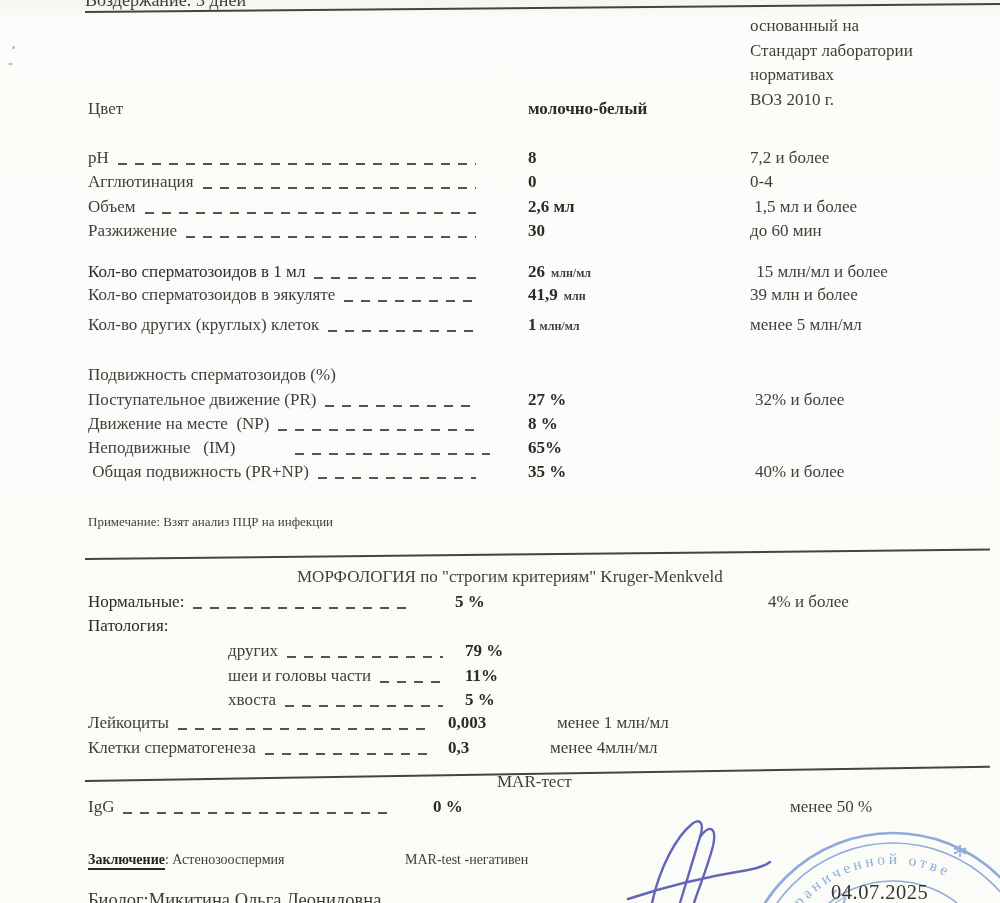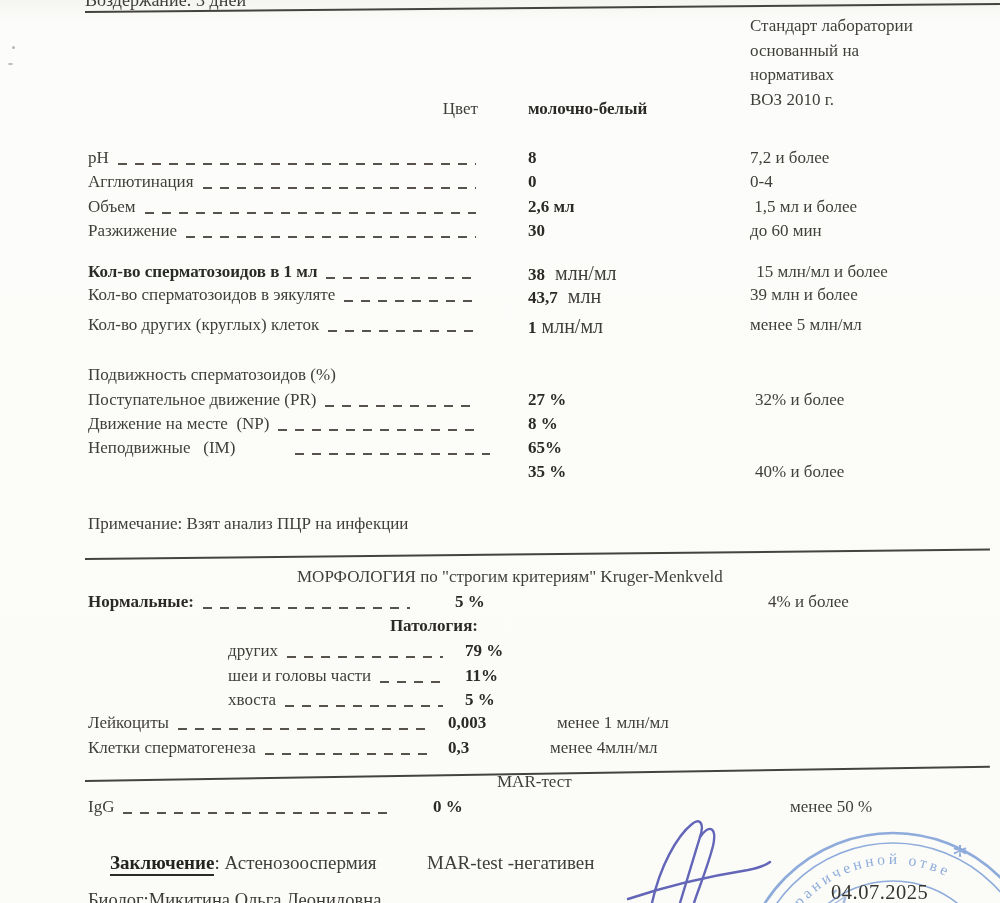--- a/index.html
+++ b/index.html
@@ -3,50 +3,50 @@
 <meta charset="utf-8">
 <style>
   html,body{margin:0;padding:0;background:#e8e8e6;}
   #page{
     position:relative; width:1000px; height:903px; overflow:hidden;
     background:linear-gradient(180deg,#f4f4f1 0px,#fcfcfa 22px,#fbfbf8 100%);
     font-family:"Liberation Serif","DejaVu Serif",serif;
     color:#3f3e3a; font-size:17px;
   }
   .row{position:absolute; left:0; width:1000px; height:25px; white-space:nowrap;}
-  .ll{position:absolute; left:var(--lx,88px); width:var(--lw,390px); display:flex; align-items:flex-end;justify-content:flex-end;}
+  .ll{position:absolute; left:var(--lx,88px); width:var(--lw,390px); display:flex; align-items:flex-end;}
   .lbl{white-space:pre;}
-  .blabel .lbl{font-weight:700; color:#2b2a27;}
+  .blabel .lbl{font-weight:400; color:#2b2a27;}
   .leader{flex:1; height:2px; align-self:flex-end; margin:0 2px 3px 9px;
     background:repeating-linear-gradient(90deg,#56534d 0 9px,transparent 9px 17px);}
   .val{position:absolute; left:var(--vx,528px); font-weight:700; color:#2b2a27; white-space:pre;}
-  .unit{font-weight:400; color:#3f3e3a; font-size:20px;}
+  .unit{font-weight:700; color:#3f3e3a; font-size:12px;}
   .norm{position:absolute; left:var(--nx,750px); color:#3f3e3a; white-space:pre;}
   .hline{position:absolute; height:2px; background:#45433e; transform-origin:left center;}
   .sect-title{position:absolute; white-space:nowrap;}
   #abstinence{position:absolute; left:85px; top:-10px; font-size:18px;}
   #std-note{position:absolute; left:750px; top:14px; line-height:24.5px; font-size:17px;}
-  #note-line{position:absolute; left:88px; top:514px; font-size:17px;}
-  #concl{position:absolute; left:88px; top:852px; font-size:19px; white-space:nowrap;margin-left:22px;}
+  #note-line{position:absolute; left:88px; top:514px; font-size:13px;}
+  #concl{position:absolute; left:88px; top:852px; font-size:14px; white-space:nowrap;}
   #concl .clabel{font-weight:700; color:#242320; border-bottom:2px solid #2b2a27; padding-bottom:1px;}
   #concl .cmar{position:absolute; left:317px; top:0;}
   #doctor{position:absolute; left:88px; top:890px; font-size:18.5px; color:#3b3a36;}
   #overlay{position:absolute; left:0; top:0; pointer-events:none;}
   .speck{position:absolute; width:3px; height:3px; border-radius:50%; background:#b9b8b2;}
 </style>
 </head>
 <body>
 
 <div id="page">
 
   <div id="abstinence">Воздержание: 3 дней</div>
   <div class="hline" style="left:85px; top:11px; width:915px; transform:rotate(-0.5deg);"></div>
   <div id="std-note">
+    <div>основанный на</div>
     <div>Стандарт лаборатории</div>
-    <div>основанный на</div>
     <div>нормативах</div>
     <div> ВОЗ 2010 г.</div>
   </div>
 
   <div class="row noleader" style="top:99px">
     <div class="ll">
         <span class="lbl">Цвет</span>
       </div>
     <span class="val">молочно-белый</span>
     <span class="norm"></span>
@@ -82,29 +82,29 @@
       </div>
     <span class="val">30</span>
     <span class="norm">до 60 мин</span>
   </div>
 
   <div class="row blabel" style="top:262px">
     <div class="ll">
         <span class="lbl">Кол-во сперматозоидов в 1 мл</span>
         <span class="leader"></span>
       </div>
-    <span class="val"><span>38</span><span class="unit">  млн/мл</span></span>
+    <span class="val"><span>26</span><span class="unit">  млн/мл</span></span>
     <span class="norm" style="--nx:752px"> 15 млн/мл и более</span>
   </div>
   <div class="row" style="top:285px">
     <div class="ll">
         <span class="lbl">Кол-во сперматозоидов в эякуляте</span>
         <span class="leader"></span>
       </div>
-    <span class="val"><span>43,7</span><span class="unit">  млн</span></span>
+    <span class="val"><span>41,9</span><span class="unit">  млн</span></span>
     <span class="norm">39 млн и более</span>
   </div>
   <div class="row" style="top:315px">
     <div class="ll">
         <span class="lbl">Кол-во других (круглых) клеток</span>
         <span class="leader"></span>
       </div>
     <span class="val"><span>1</span><span class="unit"> млн/мл</span></span>
     <span class="norm">менее 5 млн/мл</span>
   </div>
@@ -126,20 +126,24 @@
     <span class="val">8 %</span>
   </div>
   <div class="row" style="top:438px">
     <div class="ll" style="--lw:404px">
         <span class="lbl">Неподвижные   (IM)</span>
         <span class="leader" style="margin-left:60px"></span>
       </div>
     <span class="val">65%</span>
   </div>
   <div class="row" style="top:462px">
+    <div class="ll">
+        <span class="lbl"> Общая подвижность (PR+NP)</span>
+        <span class="leader"></span>
+      </div>
     <span class="val">35 %</span>
     <span class="norm" style="--nx:755px">40% и более</span>
   </div>
 
   <div id="note-line">Примечание: Взят анализ ПЦР на инфекции</div>
 
   <div class="hline" style="left:85px; top:558px; width:905px; height:1.8px; transform:rotate(-0.6deg);"></div>
   <div class="sect-title" style="left:297px; top:567px">МОРФОЛОГИЯ по "строгим критериям" Kruger-Menkveld</div>
 
   <div class="row blabel" style="top:592px">

